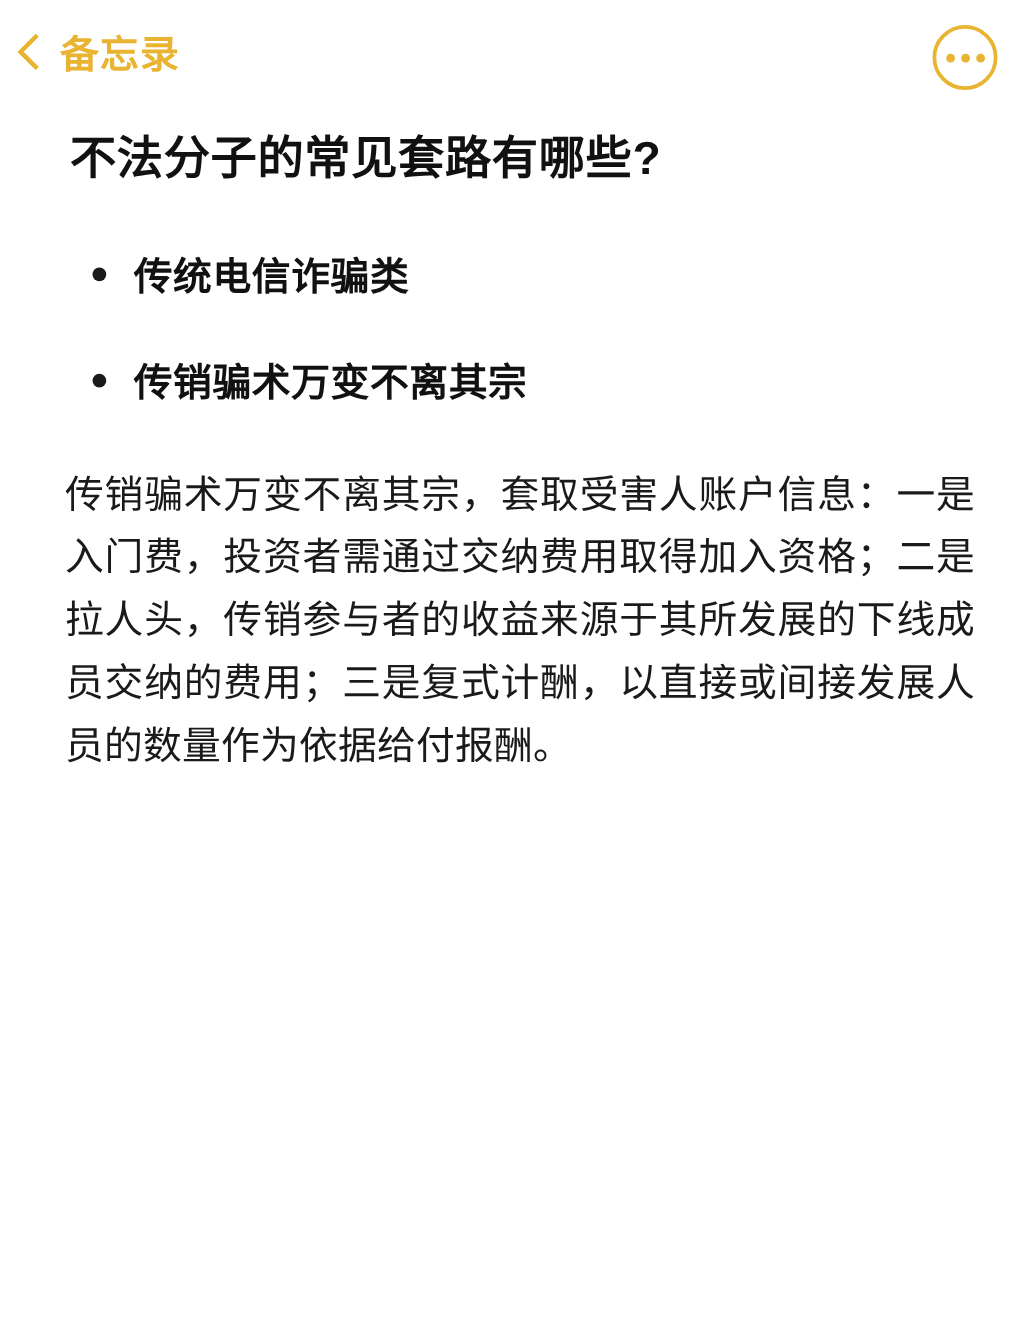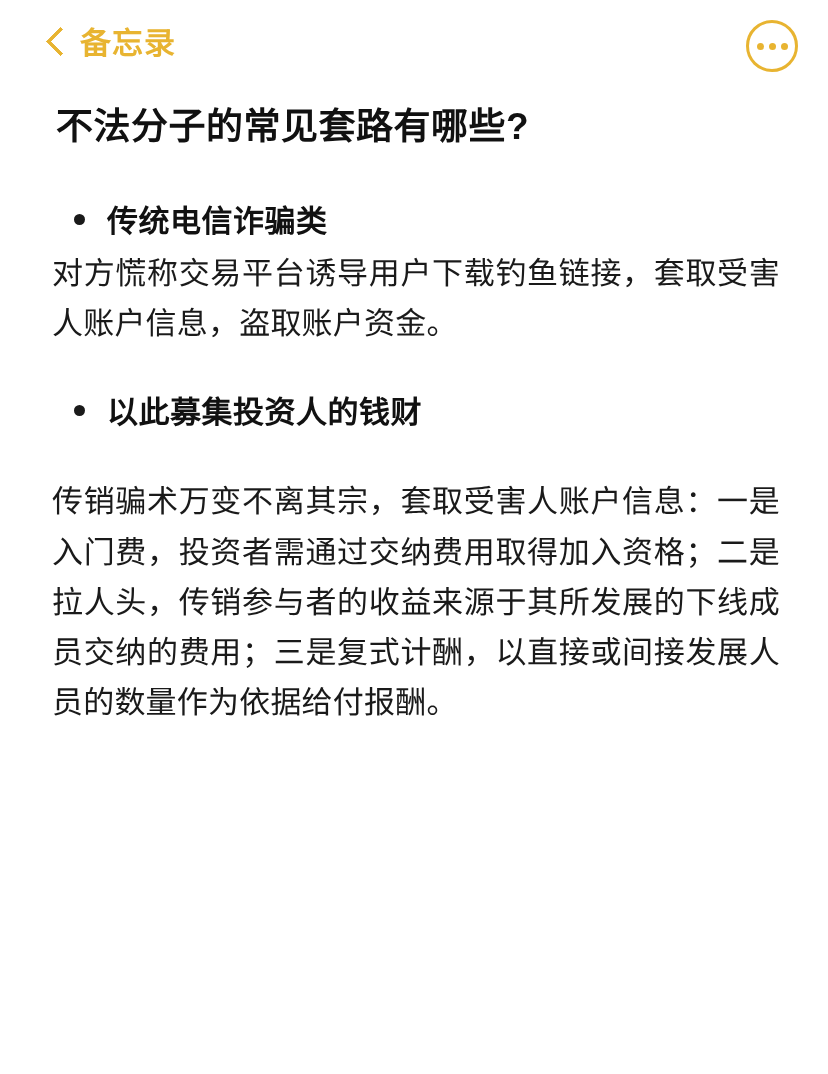--- a/index.html
+++ b/index.html
@@ -21,21 +21,21 @@
     background: #ffffff;
     box-sizing: border-box;
   }
 
   
   .topbar {
     position: relative;
     height: 86px;
     display: flex;
     align-items: center;
-    padding: 0 34px 0 44px;
+    padding: 0 34px 0 12px;
     box-sizing: border-box;
   }
   .back-group {
     display: flex;
     align-items: center;
     gap: 10px;
     cursor: pointer;
   }
   .chevron-left {
     width: 26px;
@@ -159,27 +159,26 @@
 
   <div class="content">
 
     <h1 class="note-title">不法分子的常见套路有哪些?</h1>
 
     <div class="section">
       <div class="bullet-row">
         <span class="bullet-dot"></span>
         <span class="bullet-label">传统电信诈骗类</span>
       </div>
-      <p class="body-text">对方慌称交易平台诱导用户下载钓鱼链接，套取受害人账户信息，盗取账户资金。</p>
     </div>
 
     <div class="section">
       <div class="bullet-row">
         <span class="bullet-dot"></span>
-        <span class="bullet-label">以此募集投资人的钱财</span>
+        <span class="bullet-label">传销骗术万变不离其宗</span>
       </div>
     </div>
 
     <div class="section">
       <p class="body-text">传销骗术万变不离其宗，套取受害人账户信息：一是入门费，投资者需通过交纳费用取得加入资格；二是拉人头，传销参与者的收益来源于其所发展的下线成员交纳的费用；三是复式计酬，以直接或间接发展人员的数量作为依据给付报酬。</p>
     </div>
 
   </div>
 </div>
 

